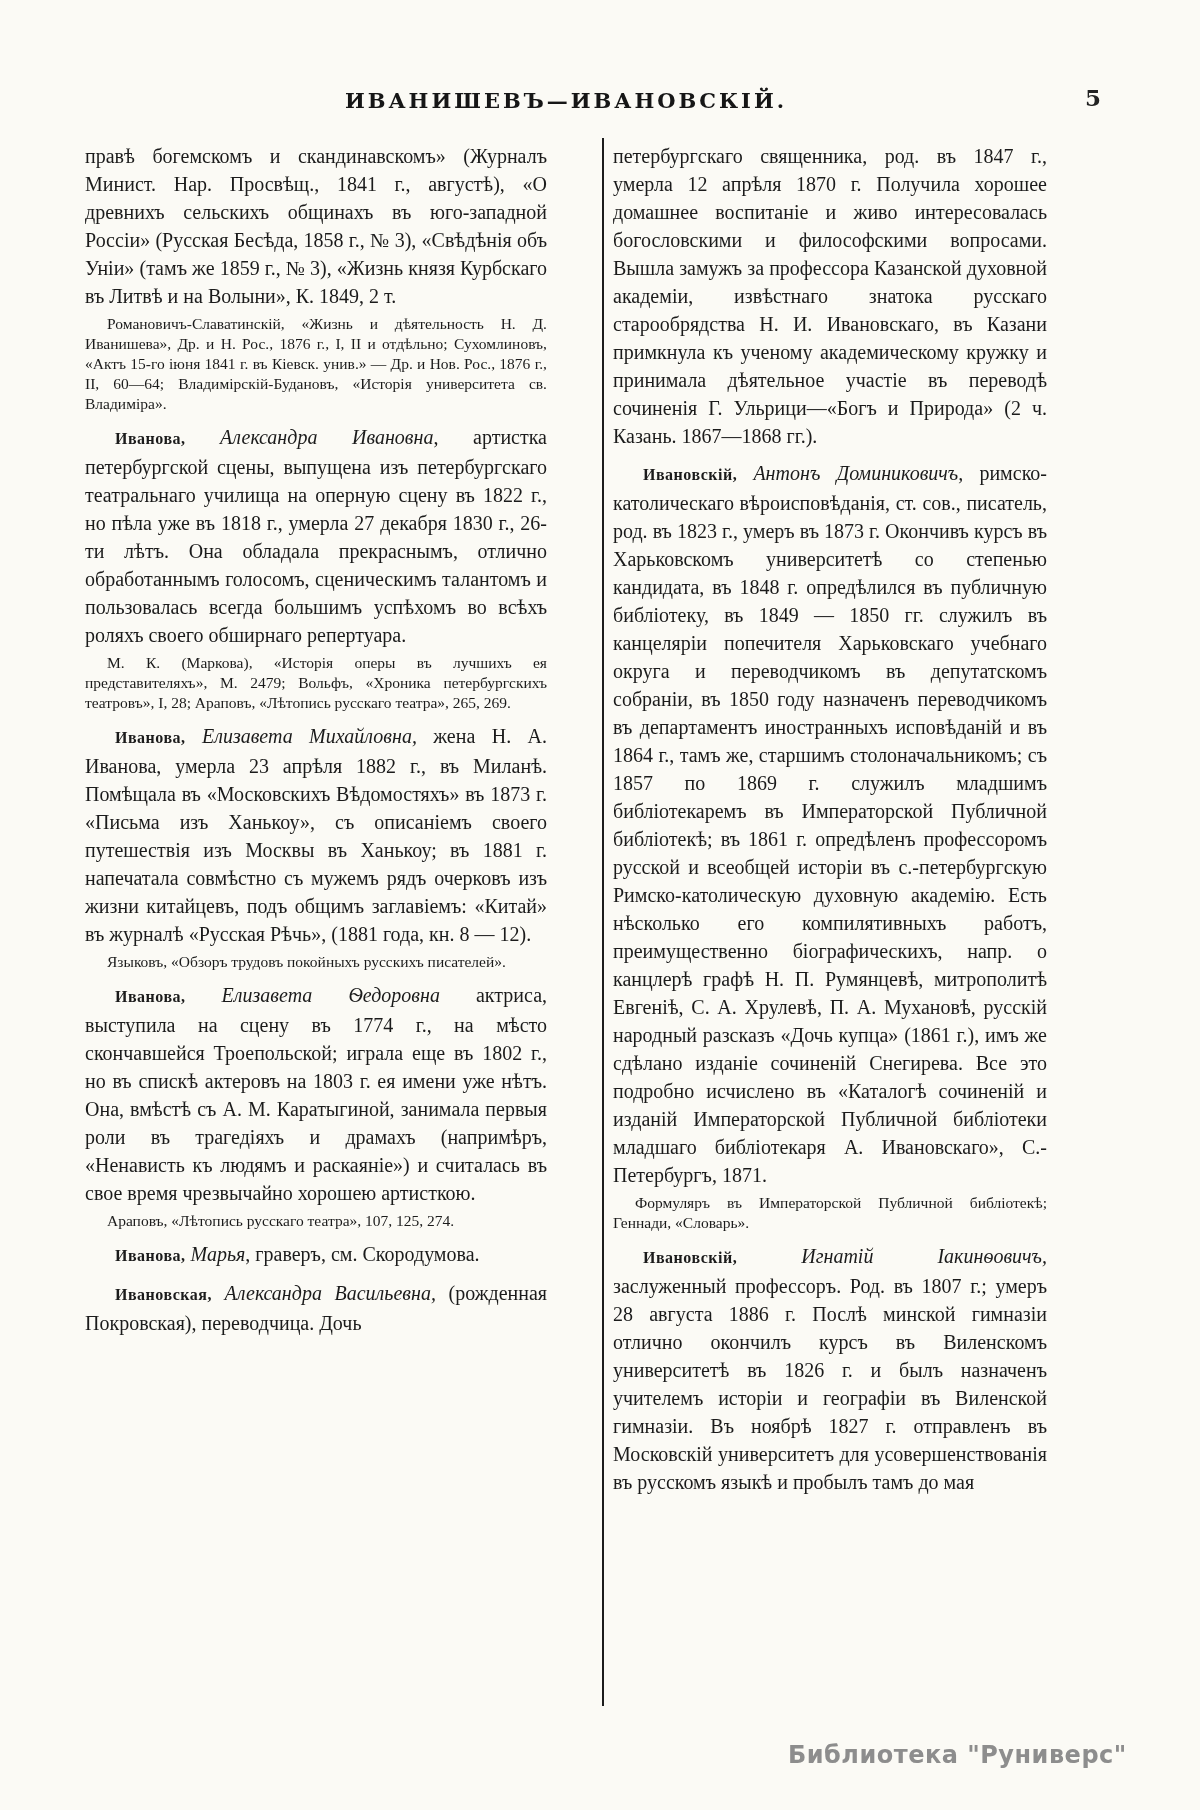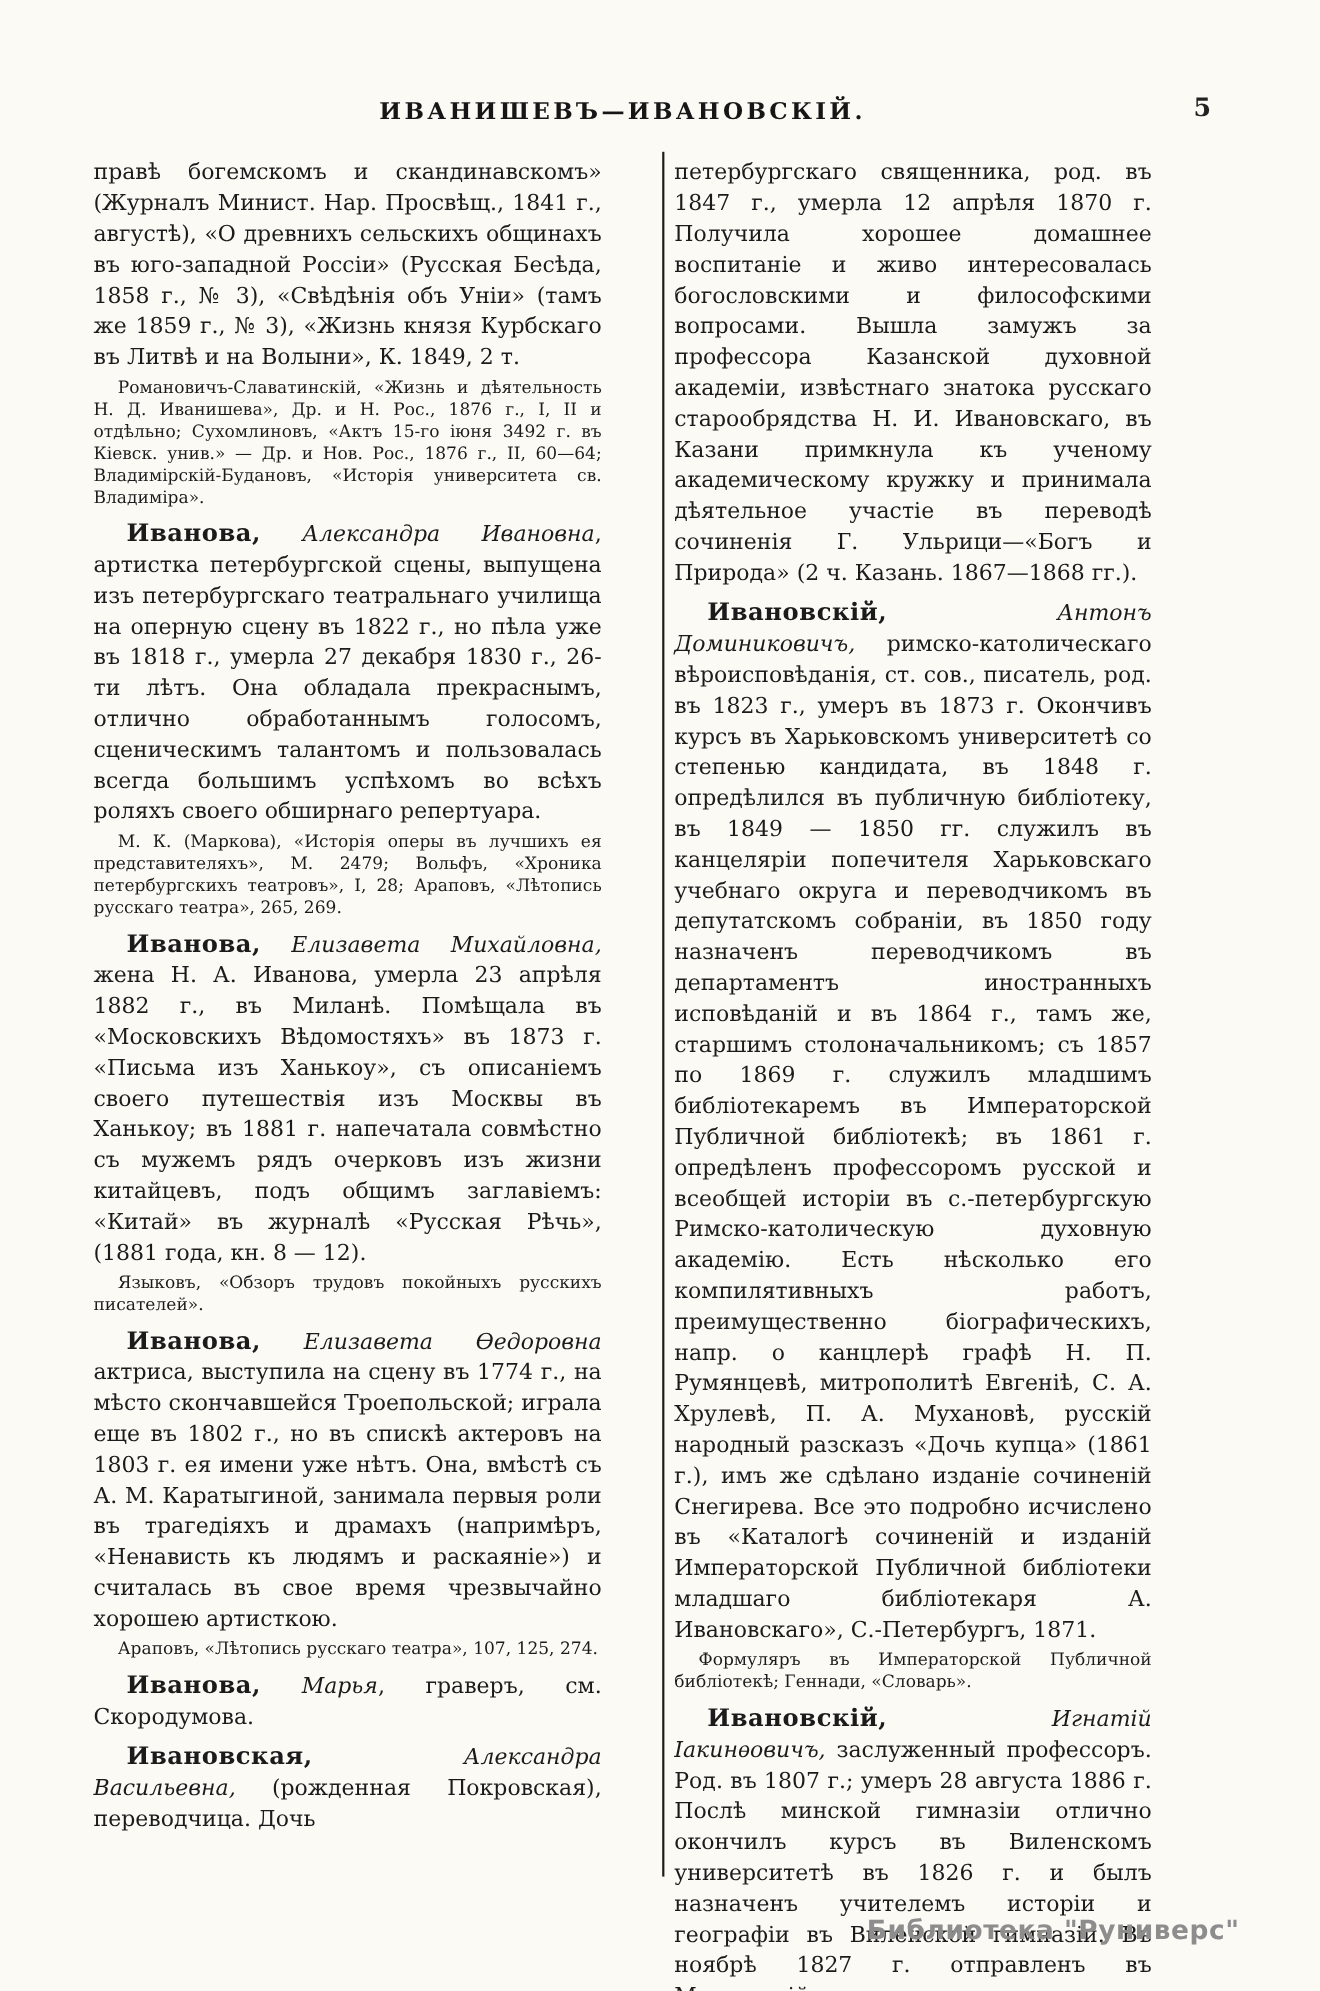--- a/index.html
+++ b/index.html
@@ -25,26 +25,26 @@
 
   
   .columns{position:absolute;top:142px;left:85px;width:962px;display:flex;}
   .columns::before{
     content:"";position:absolute;left:517px;top:-4px;width:2px;height:1568px;
     background:#1c1c1c;
   }
   .col-left{width:462px;}
   .col-right{width:434px;margin-left:66px;}
 
-  p{margin:0;text-align:justify;}
+  p{margin:0;text-align:justify;font-family:Liberation Serif, serif;}
   .body{font-size:20px;line-height:28px;text-indent:30px;}
   .body.cont{text-indent:0;}
   .entry{margin-top:9px;}
   .footnote{font-size:15.5px;line-height:20px;text-indent:22px;margin:4px 0 3px;}
-  .headword{font-weight:bold;font-size:22px;letter-spacing:0.5px;}
+  .headword{font-weight:bold;font-size:16px;letter-spacing:0.5px;}
   .pname{font-style:italic;}
   .signature{
     display:block;text-align:right;font-style:italic;
     margin-top:-20px;text-indent:0;padding-right:6px;
   }
 
   
   .watermark{
     position:absolute;top:1741px;left:788px;
     font-family:"DejaVu Sans","Liberation Sans",sans-serif;
@@ -57,21 +57,21 @@
 <div class="page">
 
   <div class="running-title">ИВАНИШЕВЪ—ИВАНОВСКІЙ.</div>
   <div class="page-number">5</div>
 
   <div class="columns">
 
     <div class="col-left">
       <p class="body cont">правѣ богемскомъ и скандинавскомъ» (Журналъ Минист. Нар. Просвѣщ., 1841 г., августѣ), «О древнихъ сельскихъ общинахъ въ юго-западной Россіи» (Русская Бесѣда, 1858 г., № 3), «Свѣдѣнія объ Уніи» (тамъ же 1859 г., № 3), «Жизнь князя Курбскаго въ Литвѣ и на Волыни», К. 1849, 2 т.</p>
 
-      <p class="footnote">Романовичъ-Славатинскій, «Жизнь и дѣятельность Н. Д. Иванишева», Др. и Н. Рос., 1876 г., I, II и отдѣльно; Сухомлиновъ, «Актъ 15-го іюня 3492 г. въ Кіевск. унив.» — Др. и Нов. Рос., 1876 г., II, 60—64; Владимірскій-Будановъ, «Исторія университета св. Владиміра».</p>
+      <p class="footnote">Романовичъ-Славатинскій, «Жизнь и дѣятельность Н. Д. Иванишева», Др. и Н. Рос., 1876 г., I, II и отдѣльно; Сухомлиновъ, «Актъ 15-го іюня 1841 г. въ Кіевск. унив.» — Др. и Нов. Рос., 1876 г., II, 60—64; Владимірскій-Будановъ, «Исторія университета св. Владиміра».</p>
 
       <p class="body entry">
         <span class="headword">Иванова,</span><span class="pname"> Александра Ивановна</span><span>, артистка петербургской сцены, выпущена изъ петербургскаго театральнаго училища на оперную сцену въ 1822 г., но пѣла уже въ 1818 г., умерла 27 декабря 1830 г., 26-ти лѣтъ. Она обладала прекраснымъ, отлично обработаннымъ голосомъ, сценическимъ талантомъ и пользовалась всегда большимъ успѣхомъ во всѣхъ роляхъ своего обширнаго репертуара.</span>
       </p>
 
       <p class="footnote">М. К. (Маркова), «Исторія оперы въ лучшихъ ея представителяхъ», М. 2479; Вольфъ, «Хроника петербургскихъ театровъ», I, 28; Араповъ, «Лѣтопись русскаго театра», 265, 269.</p>
 
       <p class="body entry">
         <span class="headword">Иванова,</span><span class="pname"> Елизавета Михайловна,</span><span> жена Н. А. Иванова, умерла 23 апрѣля 1882 г., въ Миланѣ. Помѣщала въ «Московскихъ Вѣдомостяхъ» въ 1873 г. «Письма изъ Ханькоу», съ описаніемъ своего путешествія изъ Москвы въ Ханькоу; въ 1881 г. напечатала совмѣстно съ мужемъ рядъ очерковъ изъ жизни китайцевъ, подъ общимъ заглавіемъ: «Китай» въ журналѣ «Русская Рѣчь», (1881 года, кн. 8 — 12).</span>
       </p>

